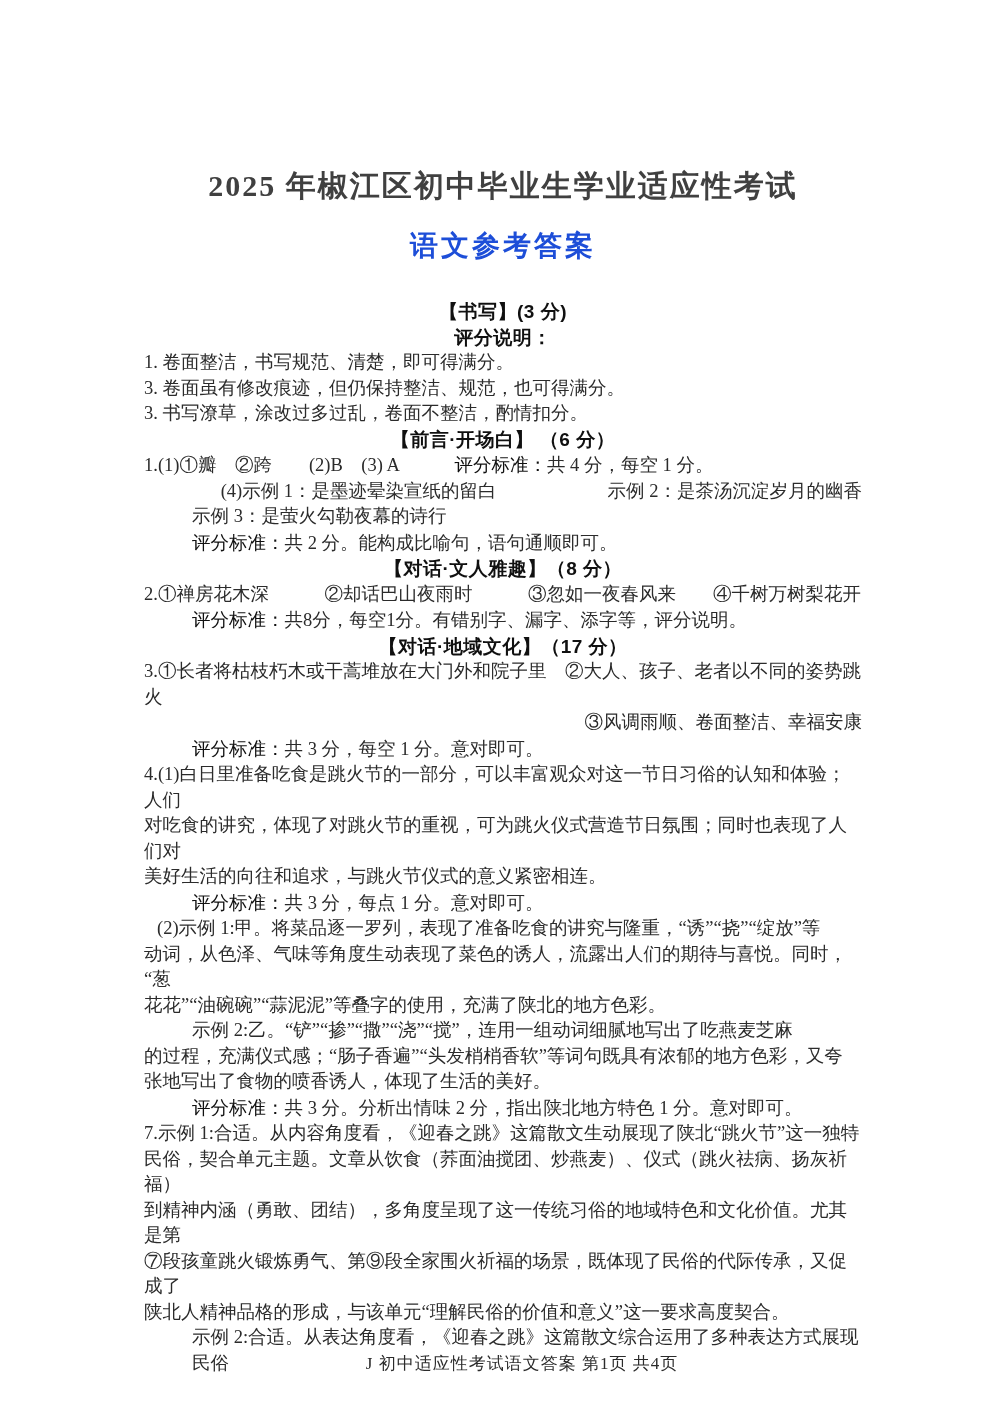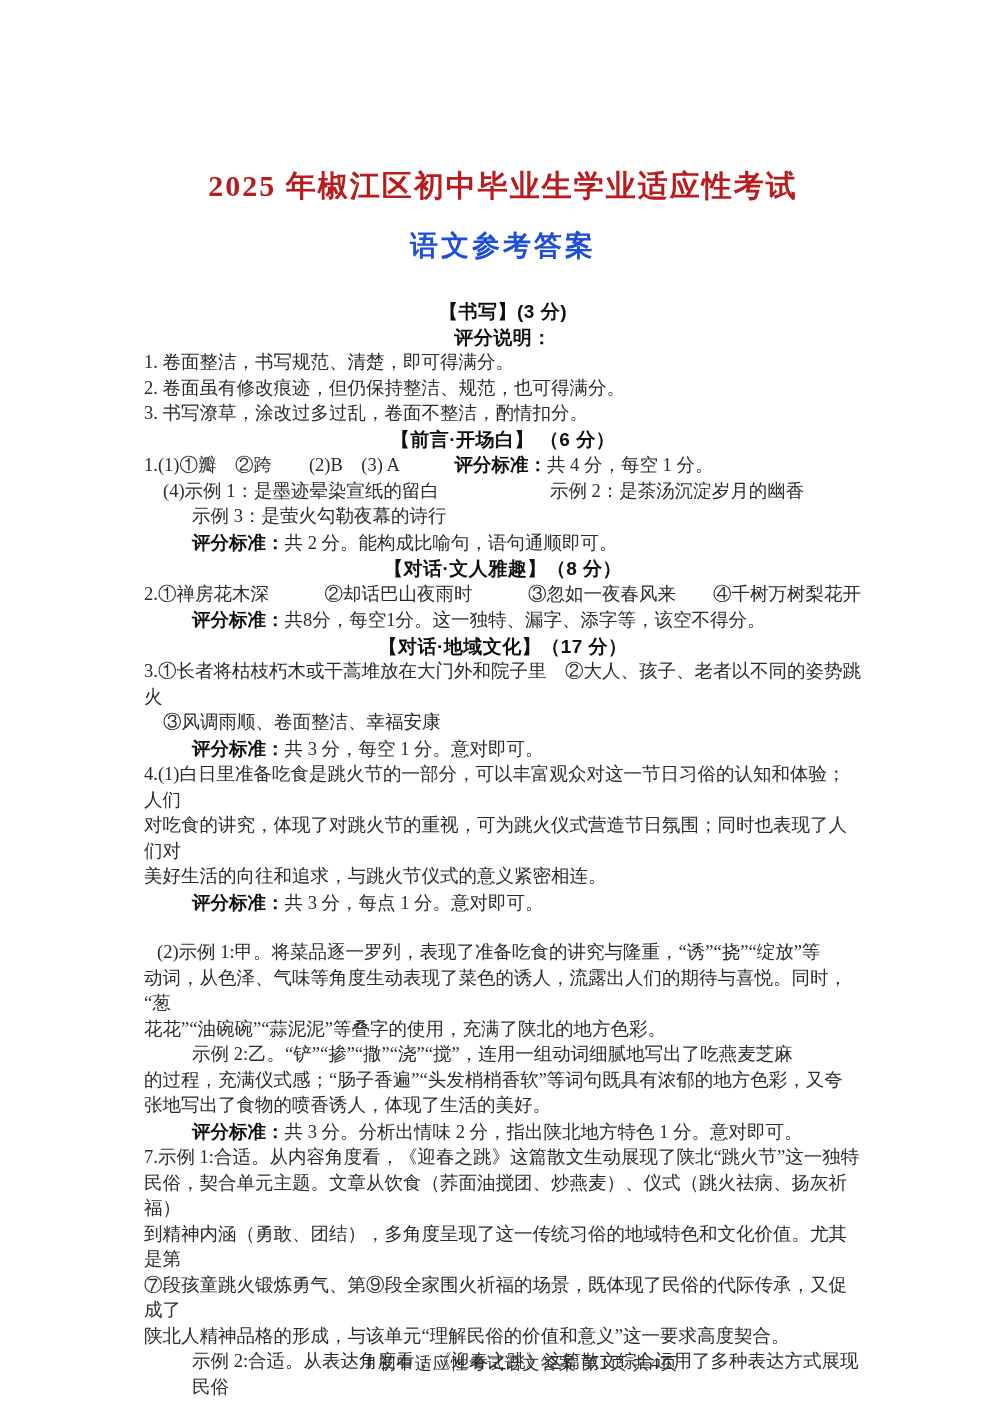--- a/index.html
+++ b/index.html
@@ -11,72 +11,72 @@
     overflow:hidden;
     position:relative;
   }
   .page {
     padding:166px 138px 0 144px;
   }
   .titles { text-align:center; margin-bottom:34px; }
   .title-main {
     font-size:30px; font-weight:700; letter-spacing:2px;
     font-family:"Liberation Serif", serif;
-    margin:0 0 20px 0; color:#b91c1c;
+    margin:0 0 20px 0; color:#404040;
   }
   .title-sub {
     font-size:28px; font-weight:700; letter-spacing:3px;
     margin:0; color:#1d4ed8;
   }
   .content { font-size:18.5px; line-height:25.5px; }
   .line { white-space:pre-wrap; }
   .h {
     font-weight:700; font-size:19px; color:#101010;
     font-family:"Liberation Sans", sans-serif;
     letter-spacing:0.5px;
     text-align:center;
   }
   .gap { }
   .b {
-    font-weight:700; color:#101010;
+    font-weight:400; color:#101010;
     font-family:"Liberation Sans", sans-serif;
   }
   .kai { color:#2b2b2b; }
-  .ind1 { padding-left:19px; }
+  .ind1 { padding-left:19px;text-align:right; }
   .ind2 { padding-left:48px; }
-  .inds { padding-left:13px;margin-top:24px; }
+  .inds { padding-left:13px; }
   .footer {
     position:absolute; left:0; right:0; top:1352px;
     text-align:center; font-size:17px; color:#2b2b2b;
     letter-spacing:1px;
     margin-left:44px;
   }
 </style>
 </head>
 <body>
 
 <div class="page">
   <div class="titles">
     <div class="title-main">2025 年椒江区初中毕业生学业适应性考试</div>
     <div class="title-sub">语文参考答案</div>
   </div>
   <div class="content" id="content">
       <div class="line h"><span>【书写】(3 分)</span></div>
       <div class="line h"><span>评分说明：</span></div>
       <div class="line kai"><span>1. 卷面整洁，书写规范、清楚，即可得满分。</span></div>
-      <div class="line kai"><span>2. 卷面虽有修改痕迹，但仍保持整洁、规范，也可得满分。</span></div>
+      <div class="line kai"><span>3. 卷面虽有修改痕迹，但仍保持整洁、规范，也可得满分。</span></div>
       <div class="line kai"><span>3. 书写潦草，涂改过多过乱，卷面不整洁，酌情扣分。</span></div>
       <div class="line h gap"><span>【前言·开场白】 （6 分）</span></div>
       <div class="line kai"><span>1.(1)①瓣　②跨　　(2)B　(3) A　　　</span><span class="b">评分标准：</span><span>共 4 分，每空 1 分。</span></div>
       <div class="line kai ind1"><span>(4)示例 1：是墨迹晕染宣纸的留白　　　　　　示例 2：是茶汤沉淀岁月的幽香</span></div>
       <div class="line kai ind2"><span>示例 3：是萤火勾勒夜幕的诗行</span></div>
       <div class="line kai ind2"><span class="b">评分标准：</span><span>共 2 分。能构成比喻句，语句通顺即可。</span></div>
       <div class="line h"><span>【对话·文人雅趣】（8 分）</span></div>
       <div class="line kai"><span>2.①禅房花木深　　　②却话巴山夜雨时　　　③忽如一夜春风来　　④千树万树梨花开</span></div>
-      <div class="line kai ind2"><span class="b">评分标准：</span><span>共8分，每空1分。这一独特、漏字、添字等，该空不得分。</span></div>
+      <div class="line kai ind2"><span class="b">评分标准：</span><span>共8分，每空1分。有错别字、漏字、添字等，评分说明。</span></div>
       <div class="line h"><span>【对话·地域文化】（17 分）</span></div>
       <div class="line kai"><span>3.①长者将枯枝朽木或干蒿堆放在大门外和院子里　②大人、孩子、老者以不同的姿势跳火</span></div>
       <div class="line kai ind1"><span>③风调雨顺、卷面整洁、幸福安康</span></div>
       <div class="line kai ind2"><span class="b">评分标准：</span><span>共 3 分，每空 1 分。意对即可。</span></div>
       <div class="line kai"><span>4.(1)白日里准备吃食是跳火节的一部分，可以丰富观众对这一节日习俗的认知和体验；人们</span></div>
       <div class="line kai"><span>对吃食的讲究，体现了对跳火节的重视，可为跳火仪式营造节日氛围；同时也表现了人们对</span></div>
       <div class="line kai"><span>美好生活的向往和追求，与跳火节仪式的意义紧密相连。</span></div>
       <div class="line kai ind2"><span class="b">评分标准：</span><span>共 3 分，每点 1 分。意对即可。</span></div>
       <div class="line kai inds"><span>(2)示例 1:甲。将菜品逐一罗列，表现了准备吃食的讲究与隆重，“诱”“挠”“绽放”等</span></div>
       <div class="line kai"><span>动词，从色泽、气味等角度生动表现了菜色的诱人，流露出人们的期待与喜悦。同时，“葱</span></div>

